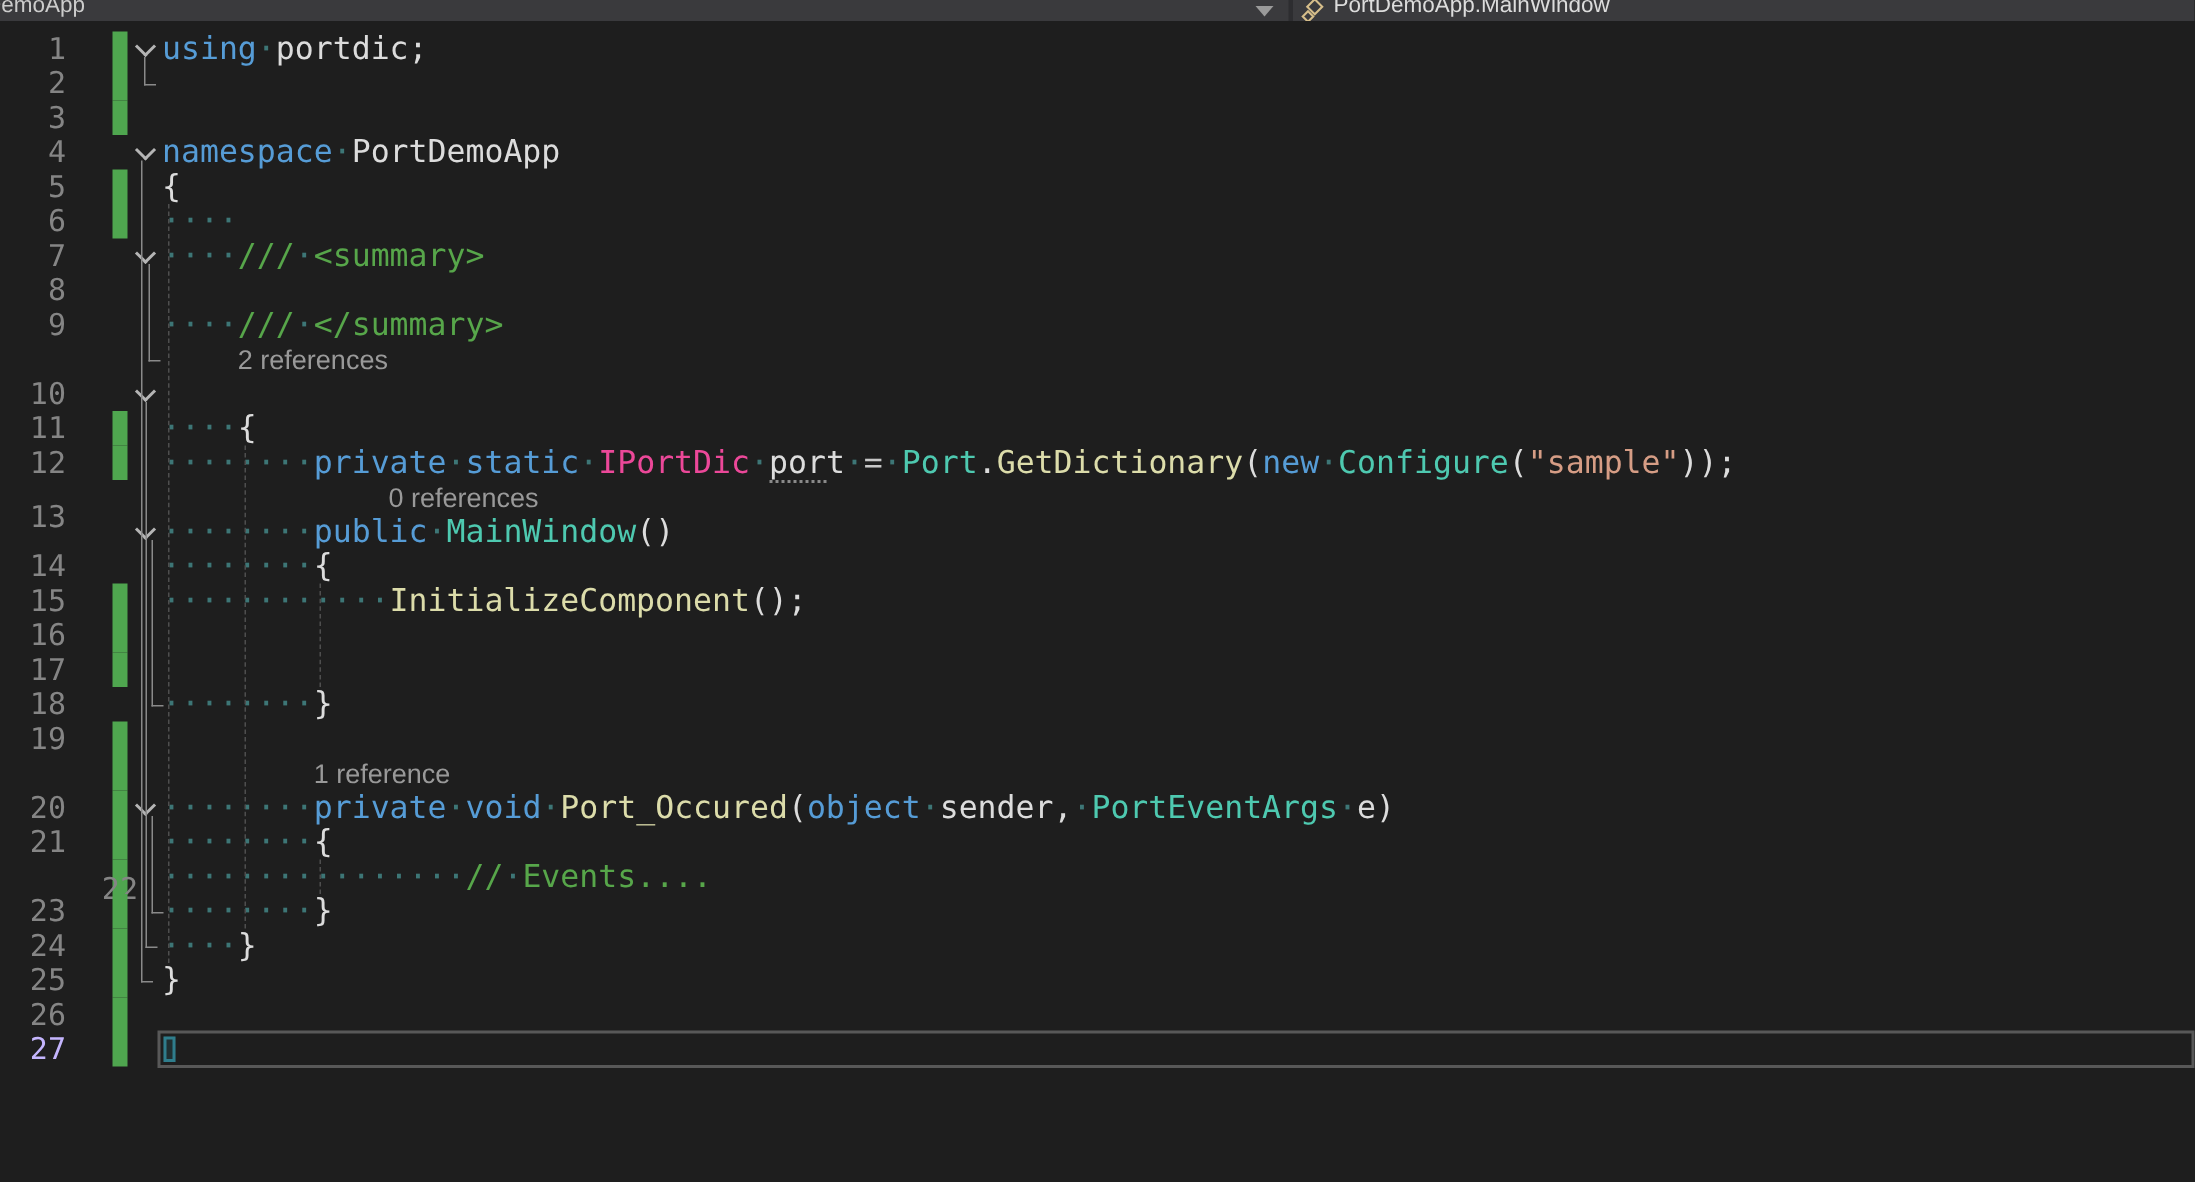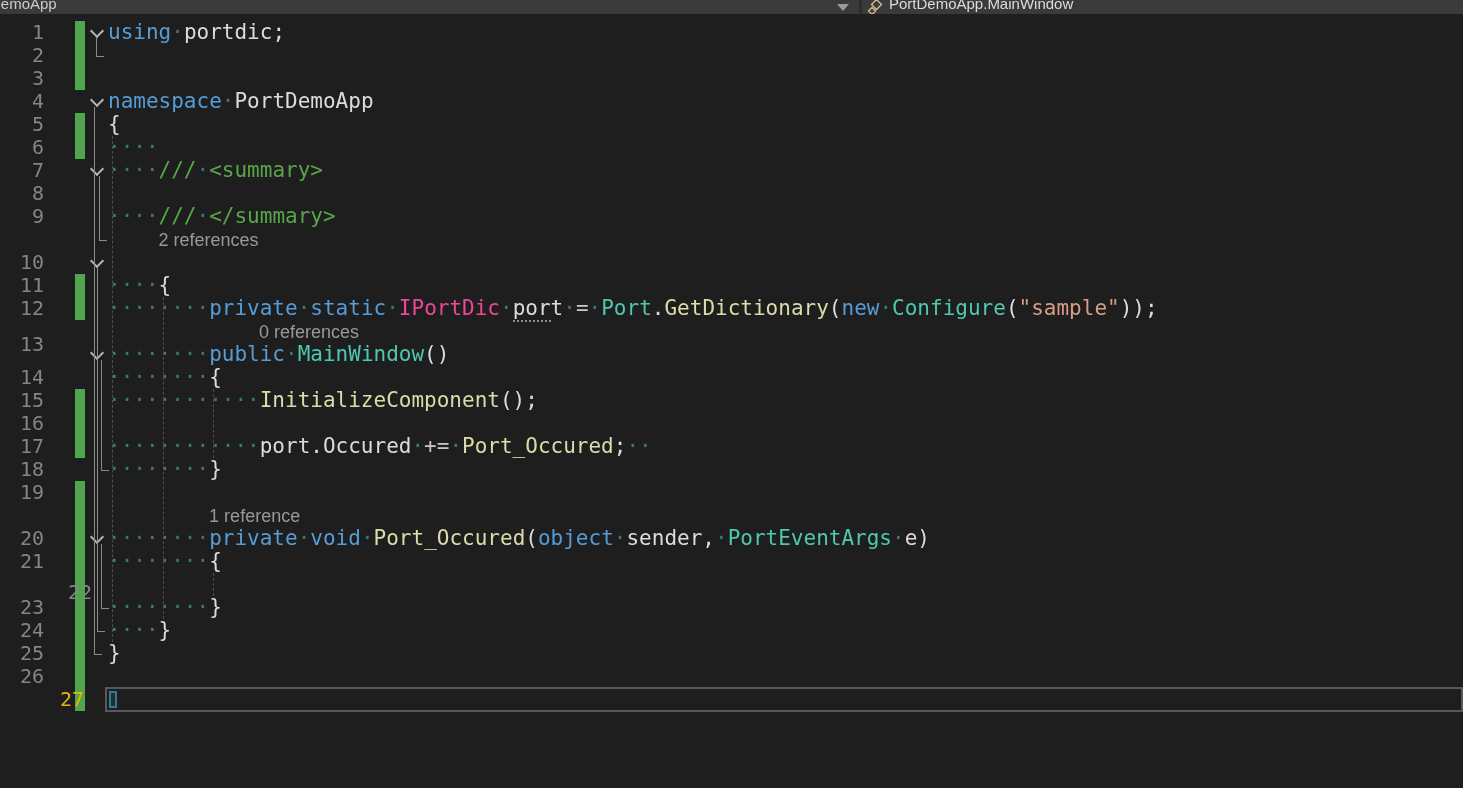--- a/index.html
+++ b/index.html
@@ -25,21 +25,21 @@
     border-top:7px solid #9A9A9A;
   }
   #bar-sep{position:absolute;left:859px;top:0;width:3px;height:14px;background:#2D2D30;}
   #class-icon{position:absolute;left:867px;top:-2px;}
   
   #editor{position:absolute;left:0;top:14px;width:1463px;height:774px;background:#1E1E1E;}
   .ln{
     position:absolute;left:0;width:44px;height:23px;text-align:right;
     font-size:20px;line-height:23px;color:#858585;
   }
-  .ln.active{color:#eab308;padding-left:40px;}
+  .ln.active{color:#c4b5fd;}
   .chg{position:absolute;left:75px;width:10px;background:#4FA64F;}
   .fold{
     position:absolute;left:92px;width:8px;height:8px;
     border-right:2px solid #B5B5B5;border-bottom:2px solid #B5B5B5;
     transform:rotate(45deg);
   }
   .obr{
     position:absolute;width:7px;
     border-left:1px solid #8A8A8A;border-bottom:1px solid #8A8A8A;
   }
@@ -130,37 +130,37 @@
     <div class="ln" style="top: 352px;">14</div>
     <div class="line" style="top: 352px;"><span class="ws">········</span><span class="id">{</span></div>
     <div class="chg" style="top: 375px; height: 23px;"></div>
     <div class="ln" style="top: 375px;">15</div>
     <div class="line" style="top: 375px;"><span class="ws">············</span><span class="me">InitializeComponent</span><span class="id">();</span></div>
     <div class="chg" style="top: 398px; height: 23px;"></div>
     <div class="ln" style="top: 398px;">16</div>
     <div class="line" style="top: 398px;"></div>
     <div class="chg" style="top: 421px; height: 23px;"></div>
     <div class="ln" style="top: 421px;">17</div>
-    <div class="line" style="top: 421px;"><span class="ws">············</span><span class="id">port.Occured</span><span class="ws">·</span><span class="op">+=</span><span class="ws">·</span><span class="me">Port_Occured</span><span class="id">;</span><span class="ws">··</span></div>
     <div class="ln" style="top: 444px;">18</div>
     <div class="line" style="top: 444px;"><span class="ws">········</span><span class="id">}</span></div>
     <div class="chg" style="top: 467px; height: 23px;"></div>
     <div class="ln" style="top: 467px;">19</div>
     <div class="line" style="top: 467px;"></div>
     <div class="chg" style="top: 490px; height: 23px;"></div>
     <div class="lens" style="top: 490px; left: 209.12px;">1 reference</div>
     <div class="chg" style="top: 513px; height: 23px;"></div>
     <div class="ln" style="top: 513px;">20</div>
     <div class="fold" style="top: 518px;"></div>
     <div class="line" style="top: 513px;"><span class="ws">········</span><span class="kw">private</span><span class="ws">·</span><span class="kw">void</span><span class="ws">·</span><span class="me">Port_Occured</span><span class="id">(</span><span class="kw">object</span><span class="ws">·</span><span class="id">sender,</span><span class="ws">·</span><span class="ty">PortEventArgs</span><span class="ws">·</span><span class="id">e)</span></div>
     <div class="chg" style="top: 536px; height: 23px;"></div>
     <div class="ln" style="top: 536px;">21</div>
     <div class="line" style="top: 536px;"><span class="ws">········</span><span class="id">{</span></div>
     <div class="chg" style="top: 559px; height: 23px;"></div>
     <div class="ln" style="top: 567px; padding-left: 48px;">22</div>
+    <div class="line" style="top: 559px;"><span class="ws">················</span><span class="cm">//</span><span class="ws">·</span><span class="cm">Events....</span></div>
     <div class="chg" style="top: 582px; height: 23px;"></div>
     <div class="ln" style="top: 582px;">23</div>
     <div class="line" style="top: 582px;"><span class="ws">········</span><span class="id">}</span></div>
     <div class="chg" style="top: 605px; height: 23px;"></div>
     <div class="ln" style="top: 605px;">24</div>
     <div class="line" style="top: 605px;"><span class="ws">····</span><span class="id">}</span></div>
     <div class="chg" style="top: 628px; height: 23px;"></div>
     <div class="ln" style="top: 628px;">25</div>
     <div class="line" style="top: 628px;"><span class="id">}</span></div>
     <div class="chg" style="top: 651px; height: 23px;"></div>

